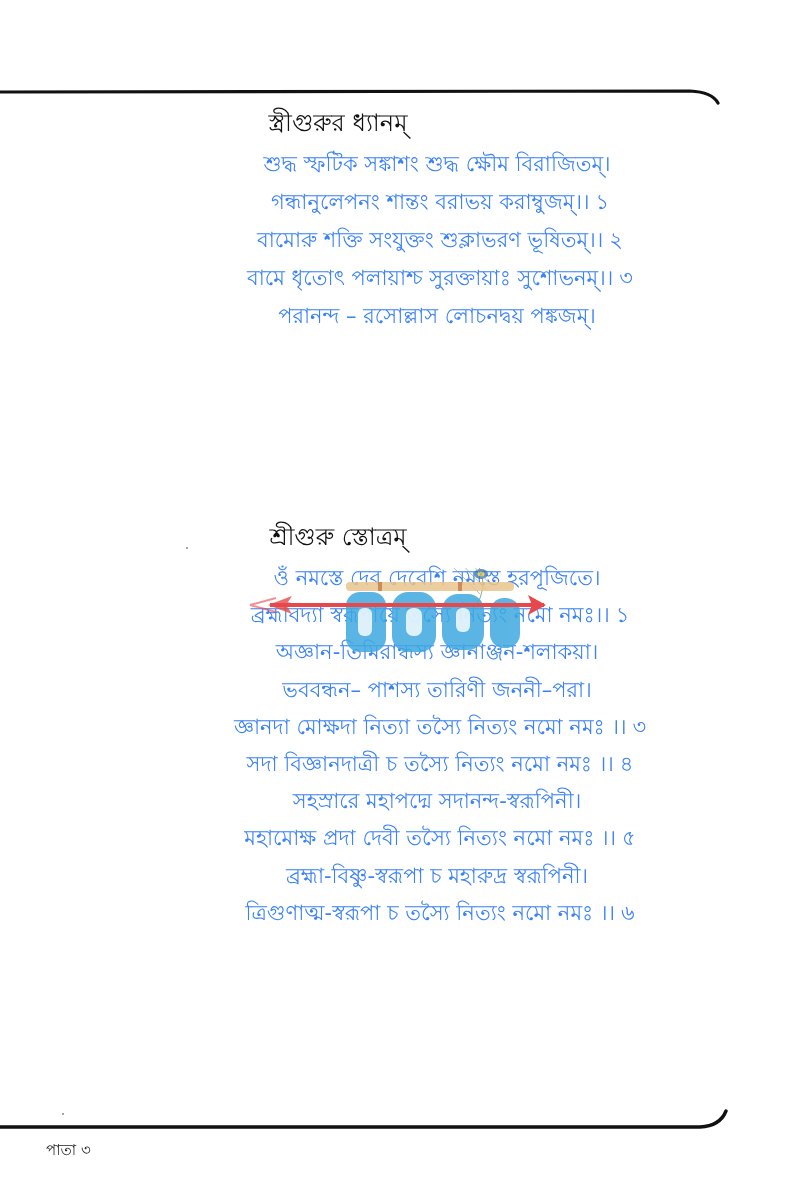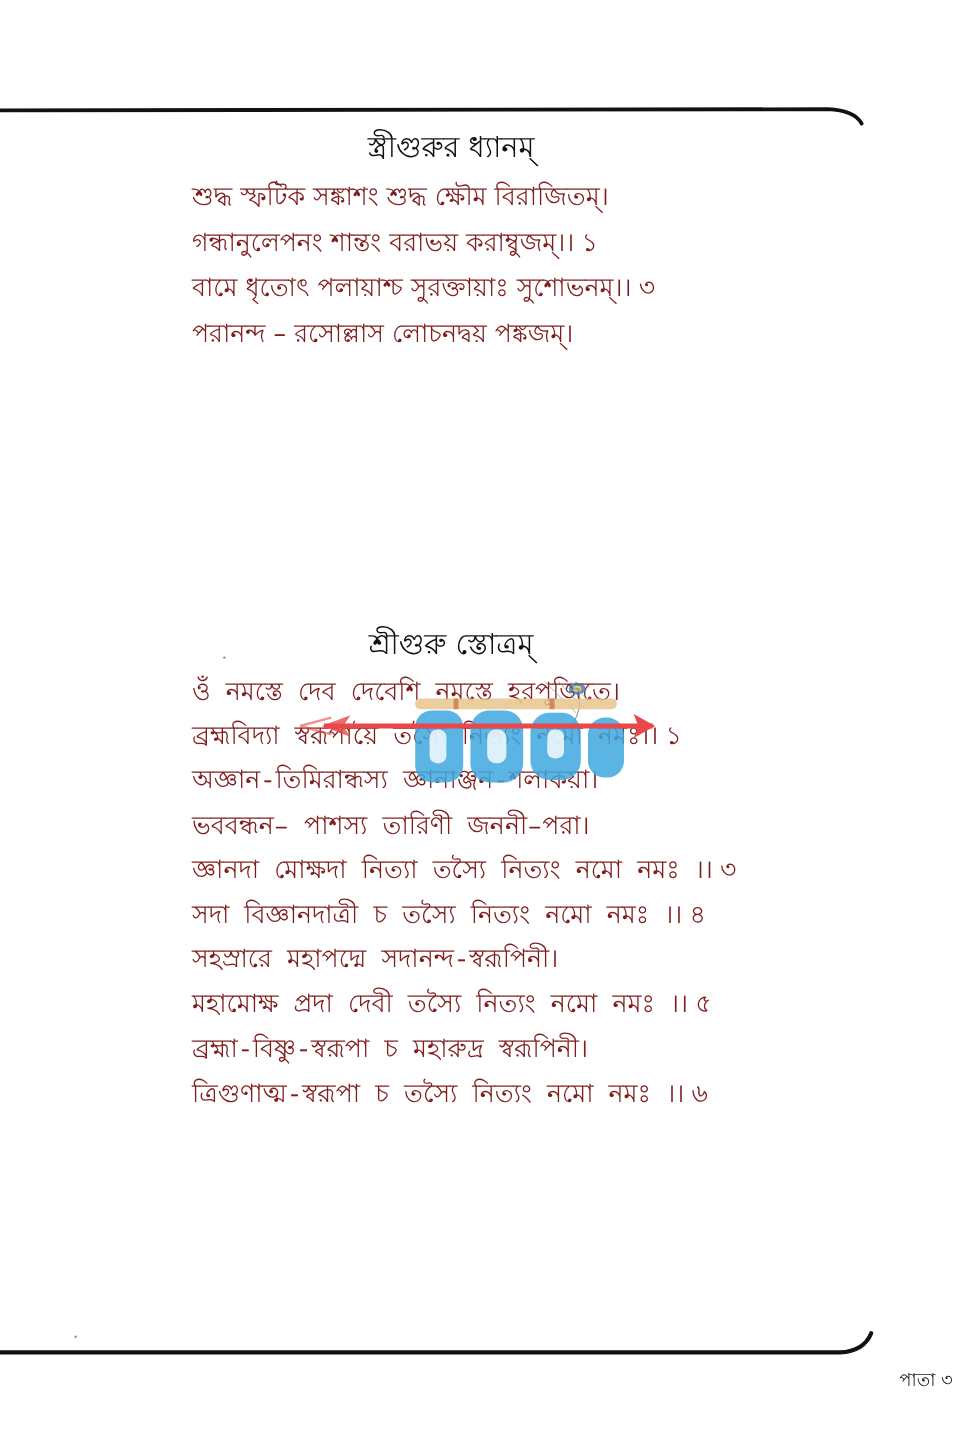--- a/index.html
+++ b/index.html
@@ -23,48 +23,47 @@
   .heading {
     position: absolute;
     left: 0;
     width: 646px;
     text-align: center;
     font-size: 24px;
     line-height: 30px;
     color: #111;
     padding-left: 30px;
     box-sizing: border-box;
-    margin-left: 38px;
   }
   .verse-block {
     position: absolute;
     left: 160px;
     width: 560px;
   }
   .verse-line {
     font-size: 21px;
     height: 38px;
     line-height: 38px;
     white-space: nowrap;
-    color: #7f1d1d;
+    color: #3b82f6;
+    text-align: center;
   }
   .block2 .verse-line {
     height: 37.2px;
     line-height: 37.2px;
-    font-family: Liberation Mono, monospace;
   }
   .verse-num {
     margin-left: 6px;
   }
   .page-number {
     position: absolute;
     top: 1138px;
     left: 0;
     width: 794px;
-    text-align: right;
+    text-align: left;
     font-size: 15px;
     padding-left: 46px;
     box-sizing: border-box;
     color: #222;
   }
   .watermark {
     position: absolute;
     left: 228px;
     top: 568px;
     width: 340px;
@@ -85,20 +84,21 @@
 <svg class="rule" width="794" height="1200" viewBox="0 0 794 1200">
   <path d="M0 92 L690 91 Q712 92 718 103" fill="none" stroke="#111" stroke-width="3.2" stroke-linecap="round"></path>
   <path d="M0 1127 L700 1127 Q720 1126 726 1111" fill="none" stroke="#111" stroke-width="3.4" stroke-linecap="round"></path>
 </svg>
 
 <div class="heading" style="top:108px;">স্ত্রীগুরুর ধ্যানম্</div>
 
 <div class="verse-block block1" style="top:145px;">
   <div class="verse-line"><span>শুদ্ধ স্ফটিক সঙ্কাশং শুদ্ধ ক্ষৌম বিরাজিতম্।</span><span class="verse-num"></span></div>
   <div class="verse-line"><span>গন্ধানুলেপনং শান্তং বরাভয় করাম্বুজম্।।</span><span class="verse-num">১</span></div>
+  <div class="verse-line"><span>বামোরু শক্তি সংযুক্তং শুক্লাভরণ ভূষিতম্।।</span><span class="verse-num">২</span></div>
   <div class="verse-line"><span>বামে ধৃতোৎ পলায়াশ্চ সুরক্তায়াঃ সুশোভনম্।।</span><span class="verse-num">৩</span></div>
   <div class="verse-line"><span>পরানন্দ – রসোল্লাস লোচনদ্বয় পঙ্কজম্।</span><span class="verse-num"></span></div>
 </div>
 
 <div class="heading" style="top:522px;">শ্রীগুরু স্তোত্রম্</div>
 
 <div class="verse-block block2" style="top:560px;">
   <div class="verse-line"><span>ওঁ নমস্তে দেব দেবেশি নমস্তে হরপূজিতে।</span><span class="verse-num"></span></div>
   <div class="verse-line"><span>ব্রহ্মবিদ্যা স্বরূপায়ৈ তস্যৈ নিত্যং নমো নমঃ।।</span><span class="verse-num">১</span></div>
   <div class="verse-line"><span>অজ্ঞান-তিমিরান্ধস্য জ্ঞানাঞ্জন-শলাকয়া।</span><span class="verse-num"></span></div>

